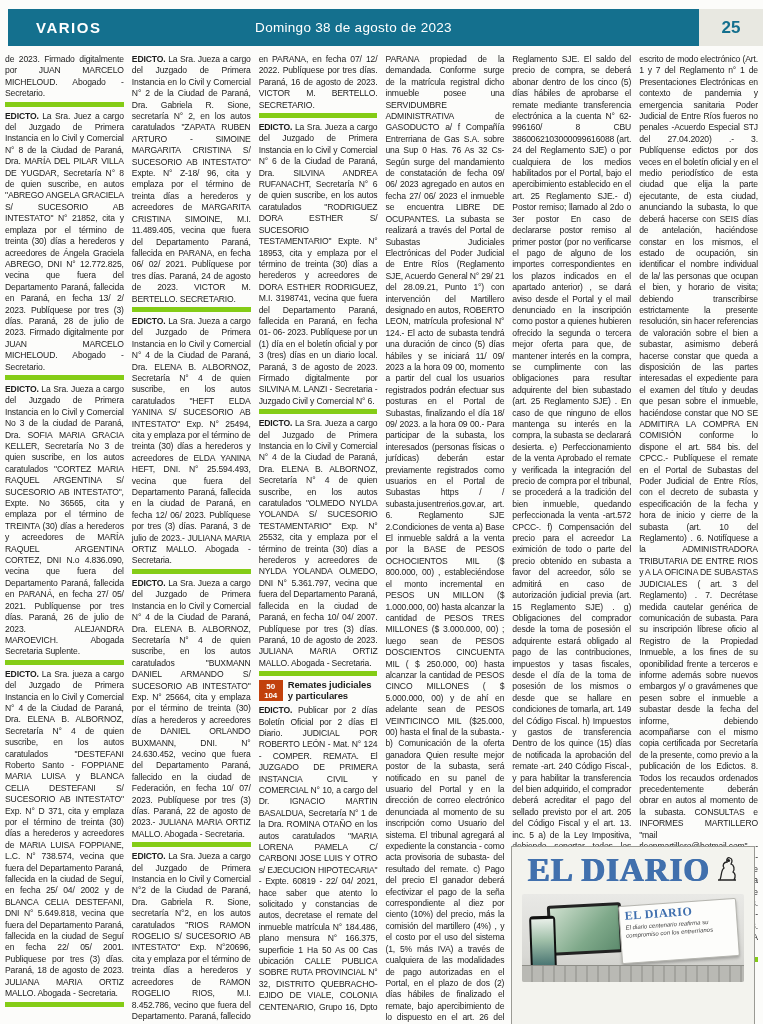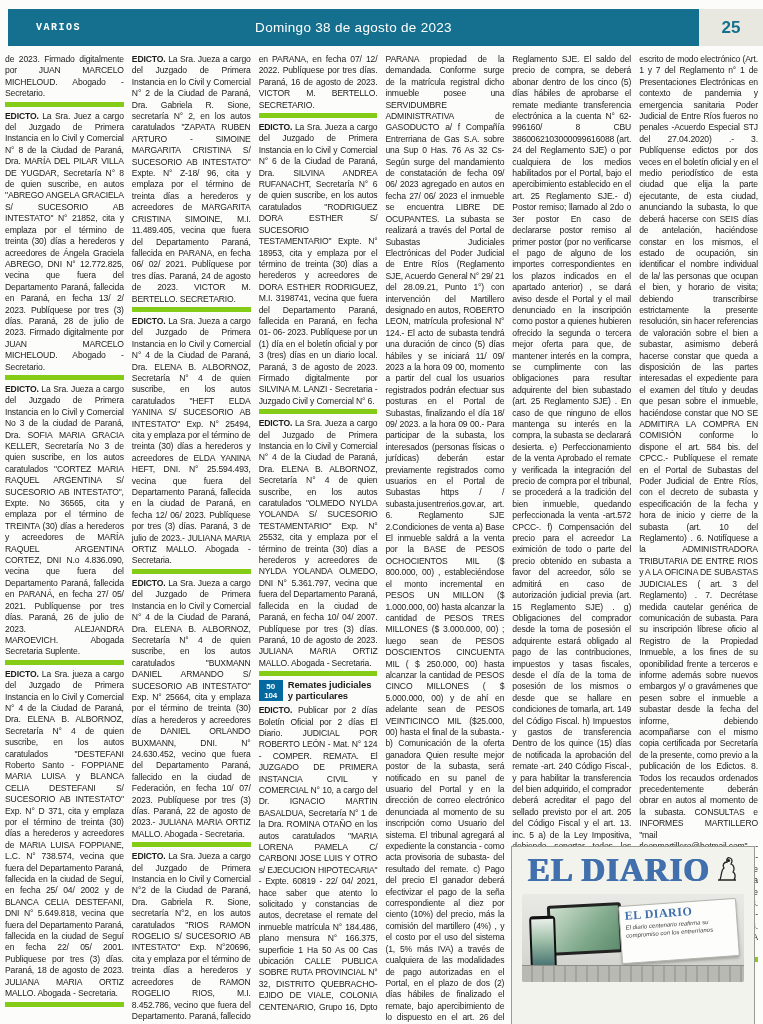--- a/index.html
+++ b/index.html
@@ -7,21 +7,21 @@
     width:763px;height:1024px;position:relative;overflow:hidden;
     background:#fcfcfa;color:#1c1c1c;
     font-family:"Liberation Sans","DejaVu Sans",sans-serif;
   }
   
   .masthead{position:absolute;left:8px;top:9px;right:0;height:37px;display:flex;}
   .masthead .bar{
     flex:1;background:#14708e;color:#fff;display:flex;align-items:center;
     position:relative;
   }
-  .masthead .section{font-weight:bold;font-size:10px;letter-spacing:1.5px;margin-left:28px;font-family:Liberation Mono, monospace;}
+  .masthead .section{font-weight:bold;font-size:15px;letter-spacing:1.5px;margin-left:28px;}
   .masthead .date{
     position:absolute;left:0;right:0;text-align:center;font-size:13.5px;
     letter-spacing:.3px;font-weight:400;
   }
   .masthead .pagebox{
     width:64px;background:#e8e8e1;color:#14708e;display:flex;align-items:center;
     justify-content:center;font-weight:bold;font-size:17px;
   }
   
   .flow{
@@ -32,21 +32,21 @@
   }
   .notice{
     margin:0 0 4px 0;padding-bottom:2px;border-bottom:5px solid #84cc16;
   }
   .notice .lead{font-weight:bold;}
   .badge-row{
     display:flex;align-items:center;gap:5px;margin:3px 0 4px 0;
     break-inside:avoid;
   }
   .code-badge{
-    background:#0369a1;color:#fff;display:flex;flex-direction:column;
+    background:#c2410c;color:#fff;display:flex;flex-direction:column;
     align-items:center;justify-content:center;width:24px;height:21px;
     font-size:8px;font-weight:bold;line-height:9px;flex:0 0 auto;
   }
   .badge-label{font-weight:bold;font-size:9.5px;line-height:10.5px;letter-spacing:-0.1px;}
   .badge-label span{display:block;}
   
   .ad{
     position:absolute;left:511px;top:846px;width:244px;height:210px;
     background:#f3f3ee;border:1px solid #9a9a94;box-sizing:border-box;
     padding:7px 10px 24px 10px;overflow:hidden;

